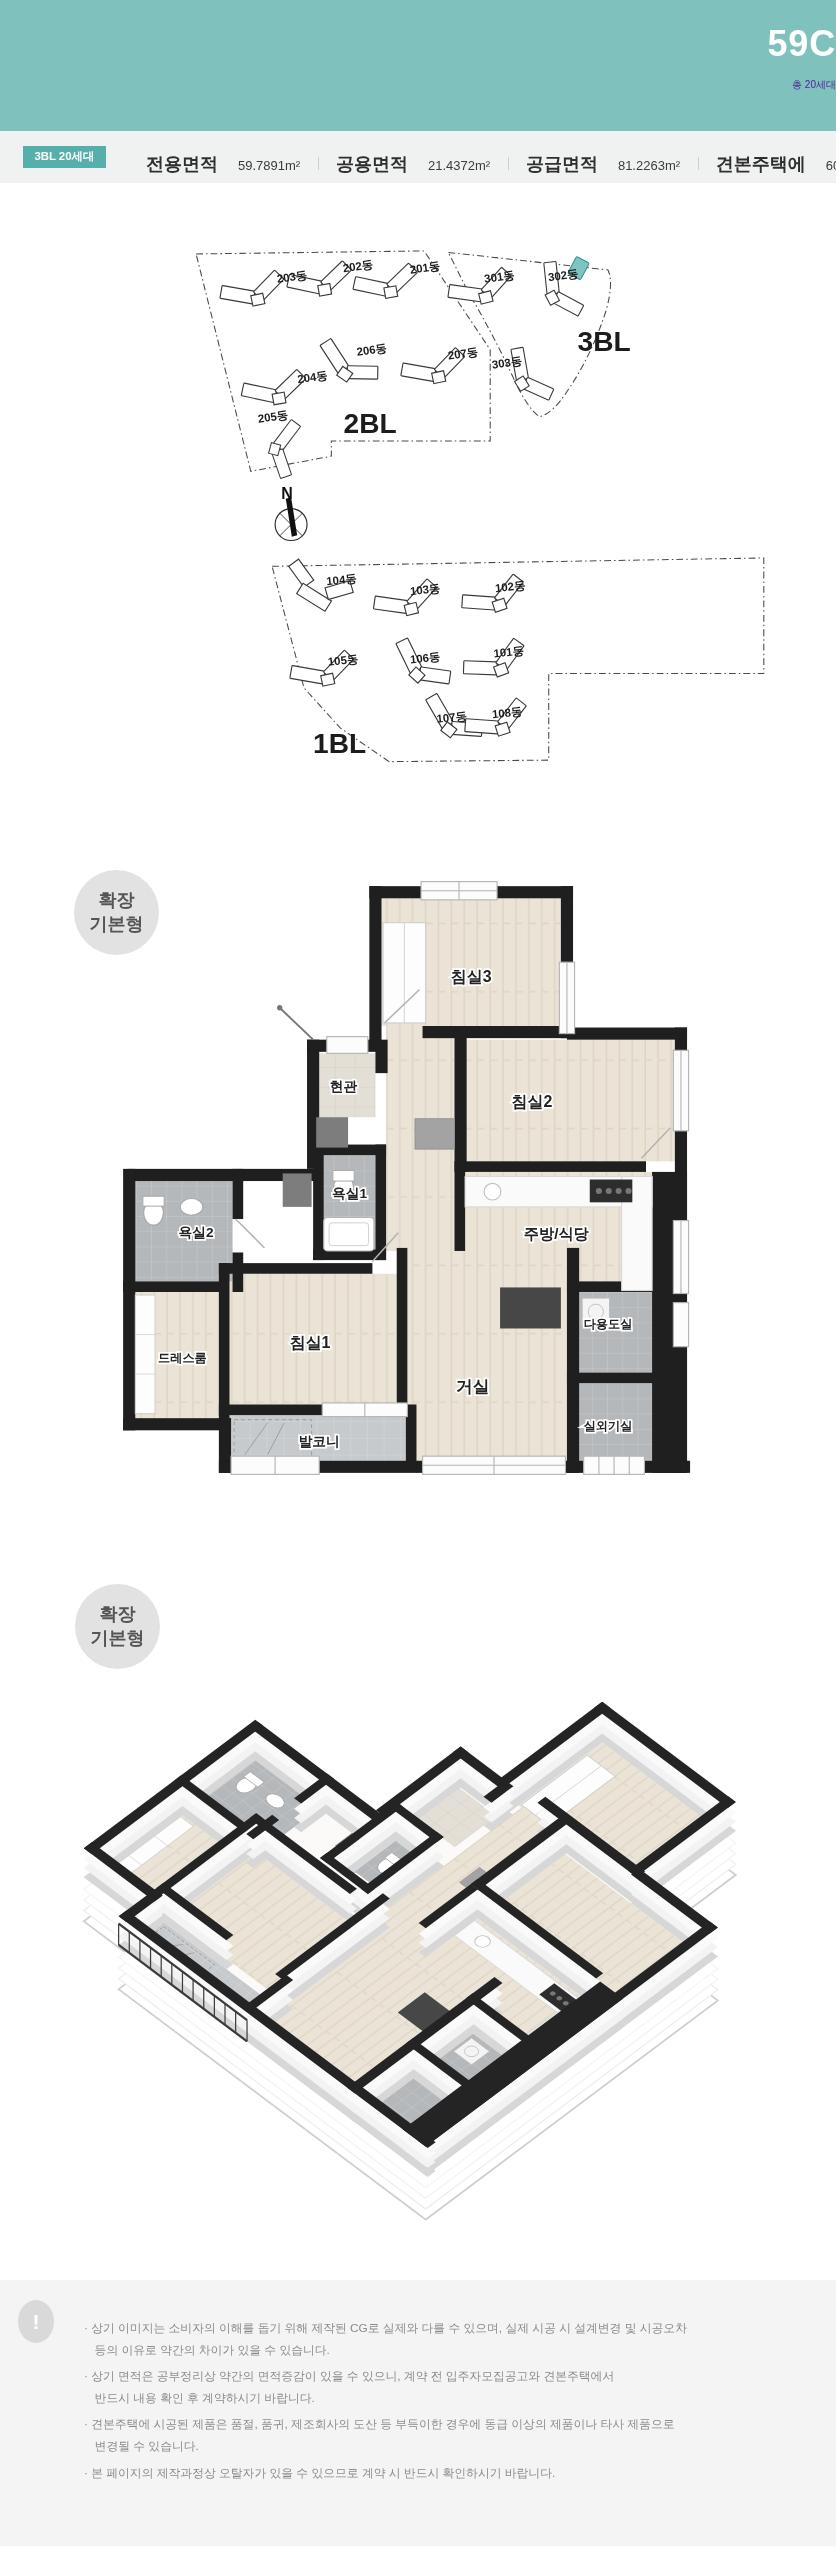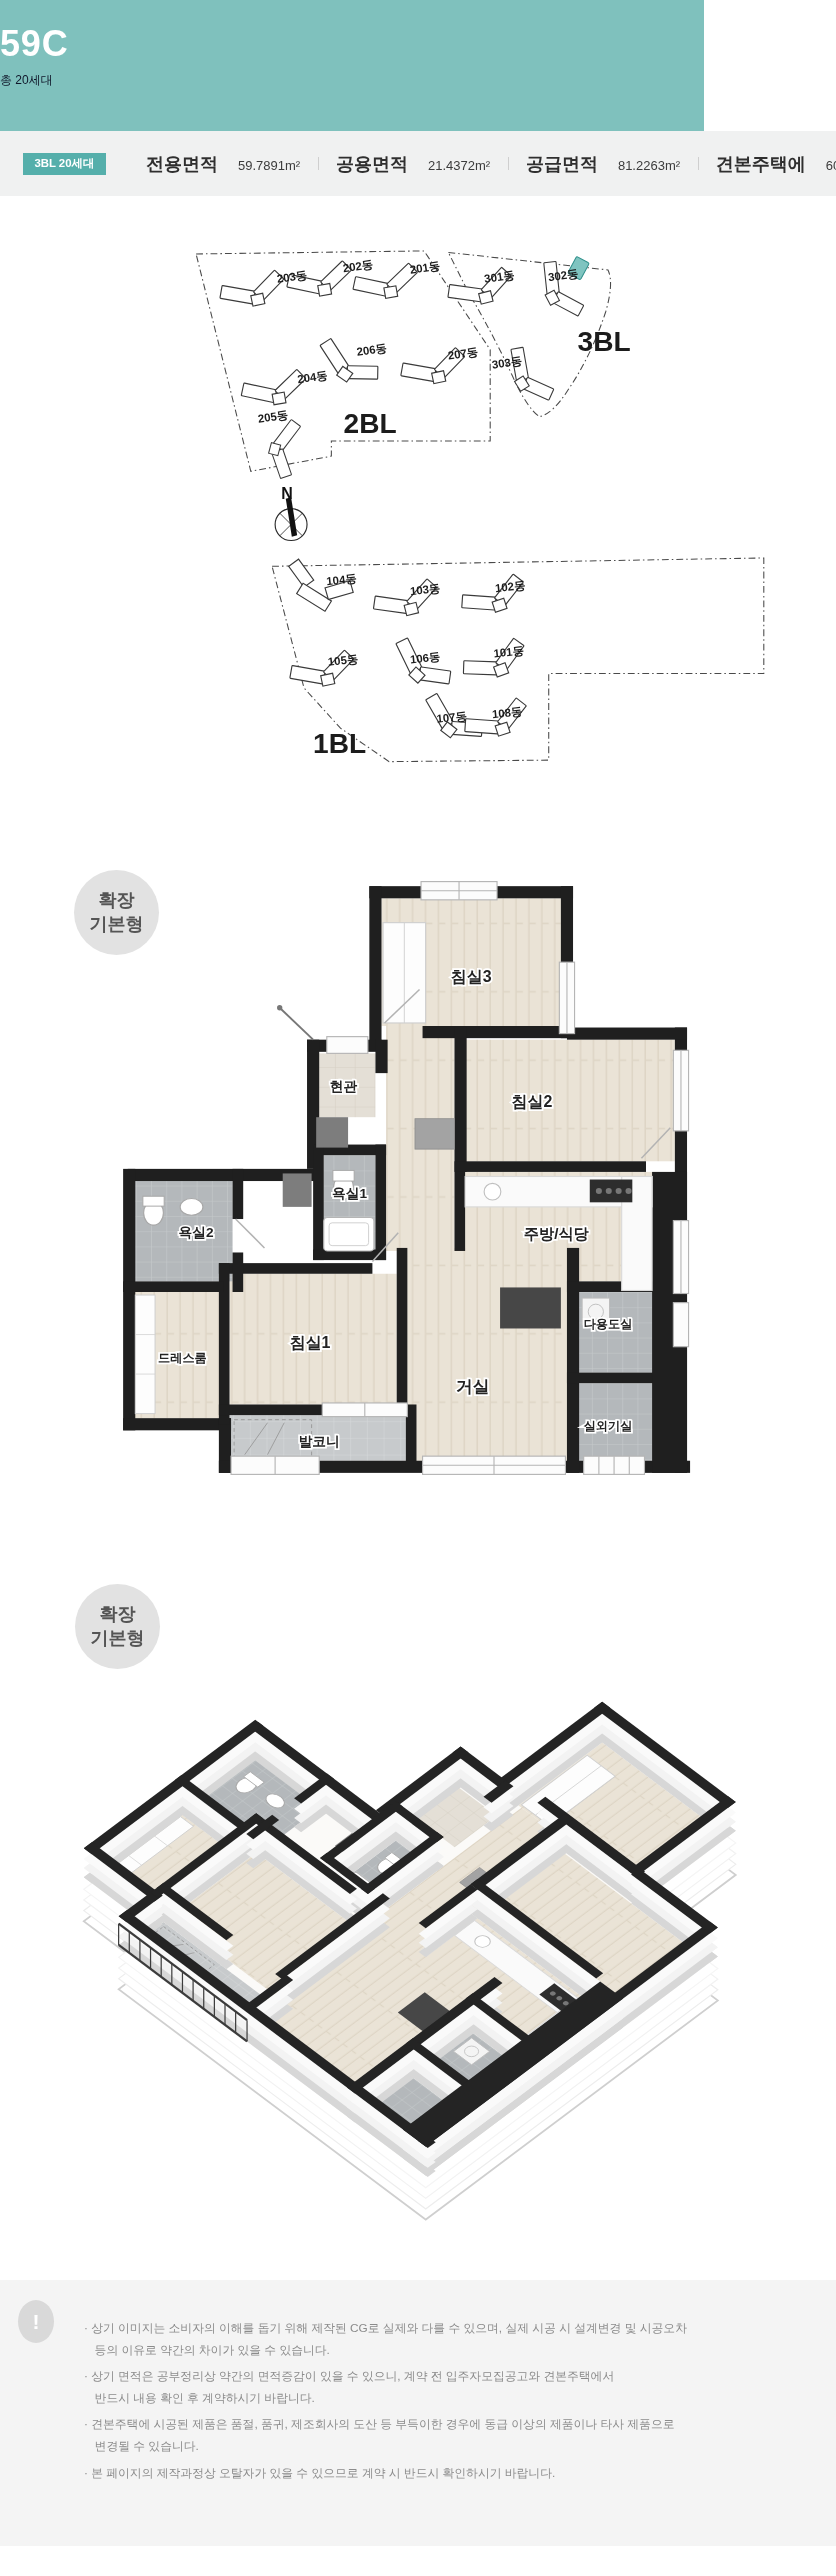--- a/index.html
+++ b/index.html
@@ -1,23 +1,23 @@
 <!DOCTYPE html>
 <html style="font-size:12px"><head>
 <meta charset="utf-8">
 <style>
   html,body{margin:0;padding:0;background:#fff;}
   .page{position:relative;width:836px;height:2576px;background:#fff;overflow:hidden;
         font-family:"Liberation Sans","DejaVu Sans",sans-serif;}
   
-  .hdr{position:absolute;top:0;left:0;width:704px;height:131px;background:#7fc1bd;text-align:left;}
+  .hdr{position:absolute;top:0;left:0;width:836px;height:131px;background:#7fc1bd;text-align:right;}
   .hdr .code{margin:0;padding-top:26px;font-size:36px;font-weight:bold;color:#fff;letter-spacing:0.8px;line-height:1;}
-  .hdr .tot{margin:10px 0 0 0;font-size:12px;color:#0f172a;}
-  
-  .infobar{position:absolute;top:131px;left:0;width:836px;height:65px;background:#f0f1f1;}
+  .hdr .tot{margin:16px 0 0 0;font-size:10px;color:#4c1d95;}
+  
+  .infobar{position:absolute;top:131px;left:0;width:836px;height:52px;background:#f0f1f1;}
   .bl-badge{position:absolute;left:23px;top:50%;transform:translateY(-50%);
             background:#55afab;color:#fff;font-size:11.4px;font-weight:bold;padding:5.3px 11.4px;line-height:1;}
   .areas{position:absolute;left:146px;top:0;height:65px;display:flex;align-items:center;}
   .area-item{display:flex;align-items:baseline;white-space:nowrap;}
   .area-item .lbl{font-size:18px;font-weight:bold;color:#2f2f2f;}
   .area-item .val{font-size:13px;color:#3c3c3c;margin-left:20px;}
   .area-div{width:0.8px;height:13.7px;background:#cfcfcf;margin:0 17.5px;align-self:center;}
   
   .site-svg{position:absolute;top:196px;left:0;}
   .plan-svg{position:absolute;top:775px;left:0;}

